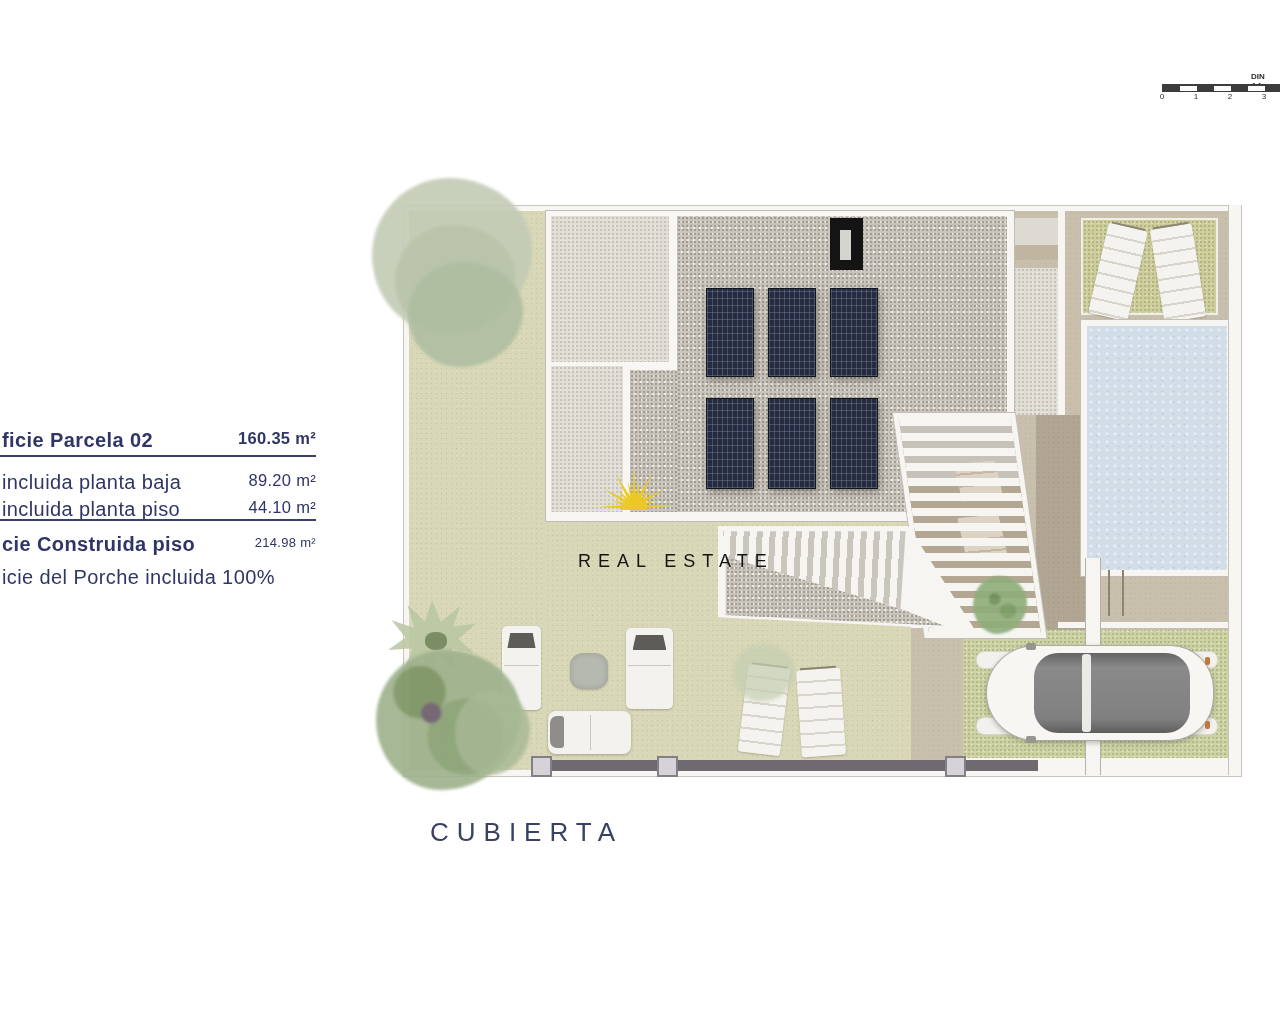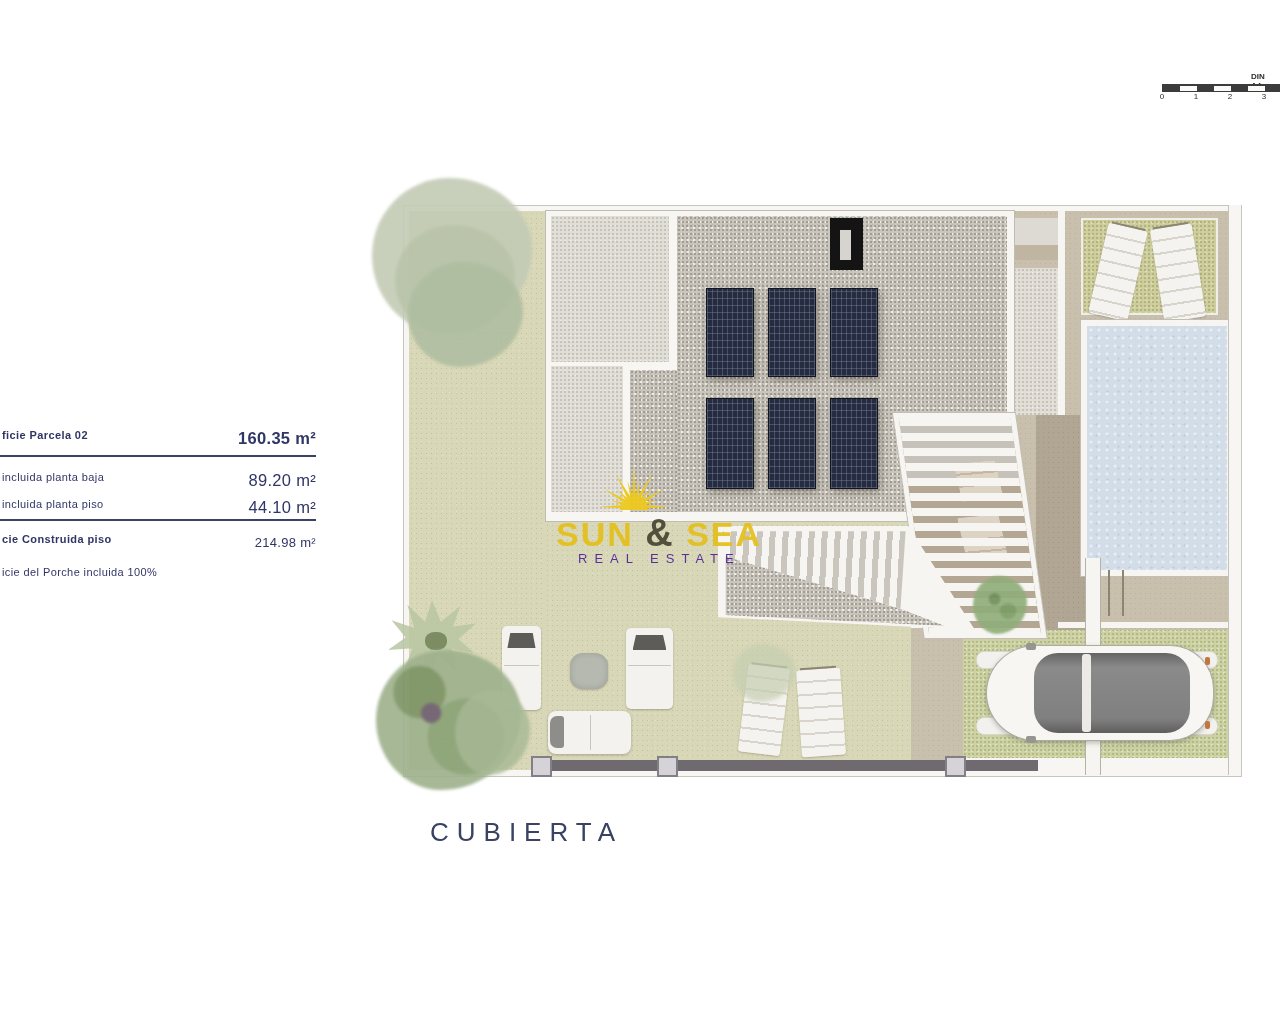--- a/index.html
+++ b/index.html
@@ -50,32 +50,32 @@
   
   .panel{background-color:#262c40;
     background-image:repeating-linear-gradient(90deg,rgba(130,140,170,.38) 0 1px,transparent 1px 5px),
                      repeating-linear-gradient(0deg,rgba(130,140,170,.38) 0 1px,transparent 1px 7px);
     box-shadow:2px 3px 8px rgba(80,76,66,.55);border:1px solid #11151f;}
 
   
   .blob{border-radius:48% 52% 55% 45%/50% 46% 54% 50%;filter:blur(1.5px);}
 
   
-  .arealabel{color:#2f3665;font-size:11px;letter-spacing:.4px;white-space:nowrap;}
+  .arealabel{color:#2f3665;font-size:20px;letter-spacing:.4px;white-space:nowrap;}
   .areaval{color:#2f3665;font-size:16.5px;text-align:right;width:102px;letter-spacing:.3px;}
   .bold{font-weight:700;}
   .val-sm{font-size:13px;}
   .rule{background:#3a4066;height:2px;}
 
   .caption{color:#3a4162;font-size:26px;letter-spacing:8px;font-weight:500;}
 
   
   .wm-title{font-size:34px;font-weight:700;letter-spacing:2px;color:#e4c01c;white-space:nowrap;opacity:.93;}
   .wm-amp{color:#4a4534;font-size:38px;}
-  .wm-sub{font-size:13px;letter-spacing:7px;color:#4c1d95;white-space:nowrap;opacity:.9;}
+  .wm-sub{font-size:18px;letter-spacing:7px;color:#000000;white-space:nowrap;opacity:.9;}
 
   
   .sb-label{font-size:8px;color:#2b2b2b;font-weight:700;}
   .sb-bar{height:5px;border:1px solid #3c3c3c;border-top:2px solid #3c3c3c;
     background:repeating-linear-gradient(90deg,#3c3c3c 0 17px,#fafaf8 17px 34px);}
   .sb-tick{font-size:8px;color:#2b2b2b;width:10px;text-align:center;}
 
   
   .perg-col{border:5px solid #f6f5f1;transform:skewX(8deg);transform-origin:top left;
     background:linear-gradient(180deg,#c6c2b9 0 30%,#b3a793 30% 100%);overflow:hidden;
@@ -212,25 +212,20 @@
       <polygon points="50,4 47,52 53,52"></polygon>
       <polygon points="42,21 47.1,52.8 52.9,51.2"></polygon>
       <polygon points="27,12 47.4,53.5 52.6,50.5"></polygon>
       <polygon points="29,31 47.9,54.1 52.1,49.9"></polygon>
       <polygon points="12,30 48.5,54.6 51.5,49.4"></polygon>
       <polygon points="21,44 49.2,54.9 50.8,49.1"></polygon>
       <polygon points="6,52 50,55 50,49"></polygon>
       <circle cx="50" cy="60" r="18"></circle>
     </g>
   </svg>
-  <div class="abs wm-title" style="left:556px;top:512px;">
-    <span>SUN</span>
-    <span class="wm-amp">&amp;</span>
-    <span>SEA</span>
-  </div>
   <div class="abs wm-sub" style="left:578px;top:551px;">REAL ESTATE</div>
 
   <div class="abs" style="left:0;top:0;">
     <div class="abs arealabel bold" style="left:2px;top:429px;">ficie Parcela 02</div>
     <div class="abs areaval bold" style="left:214px;top:429px;">160.35 m²</div>
     <div class="abs rule" style="left:0;top:455px;width:316px;"></div>
     <div class="abs arealabel" style="left:2px;top:471px;">incluida planta baja</div>
     <div class="abs areaval" style="left:214px;top:471px;">89.20 m²</div>
     <div class="abs arealabel" style="left:2px;top:498px;">incluida planta piso</div>
     <div class="abs areaval" style="left:214px;top:498px;">44.10 m²</div>

